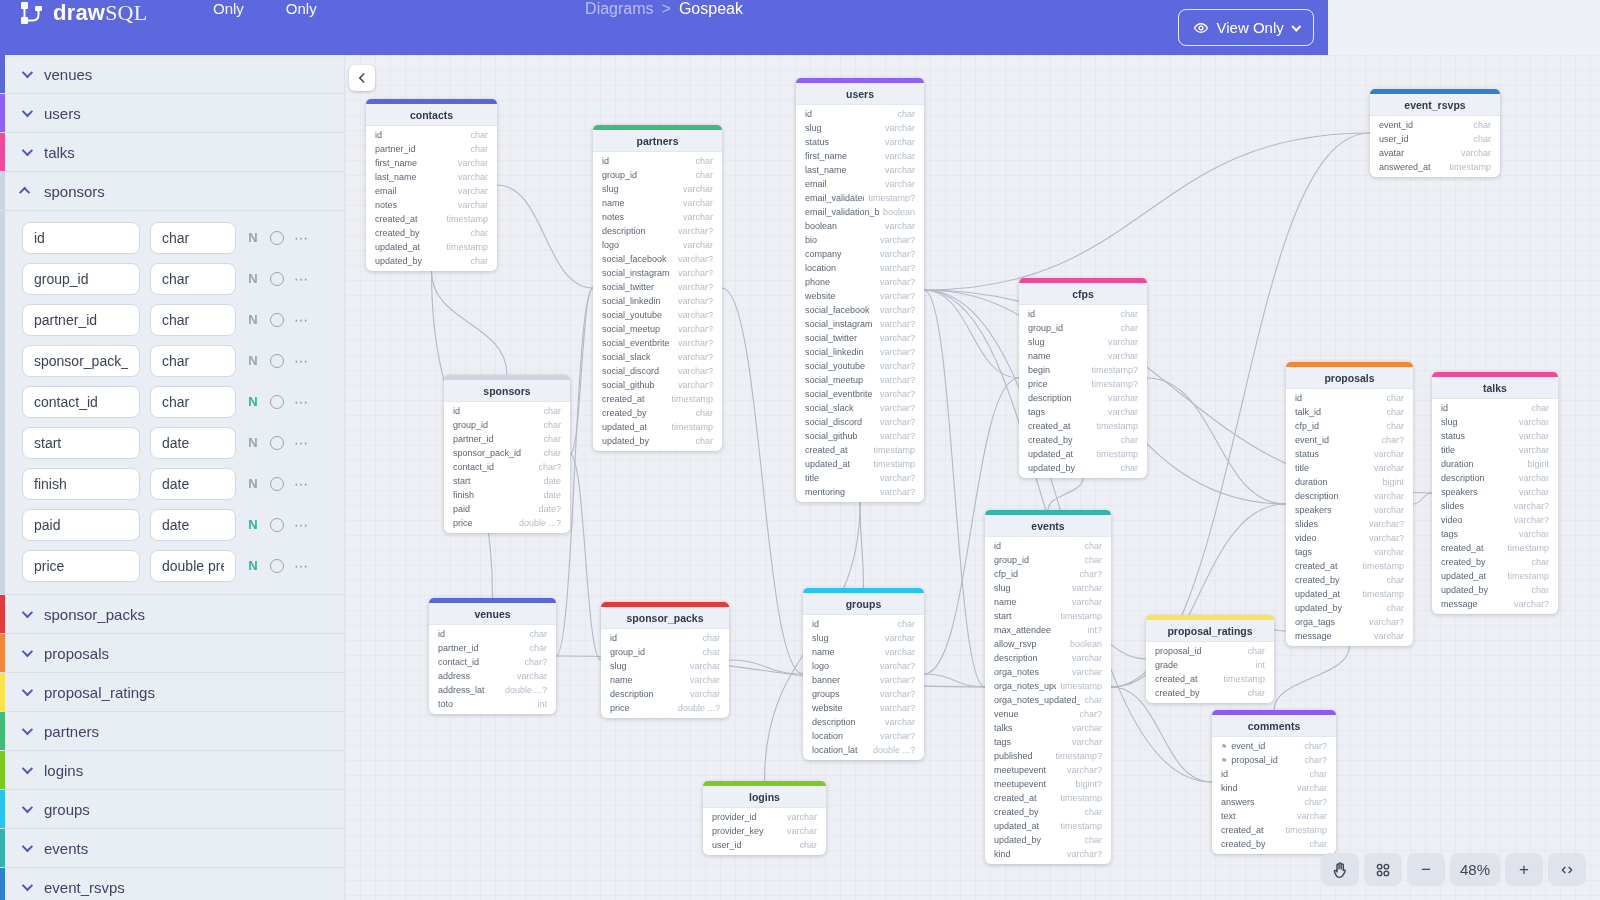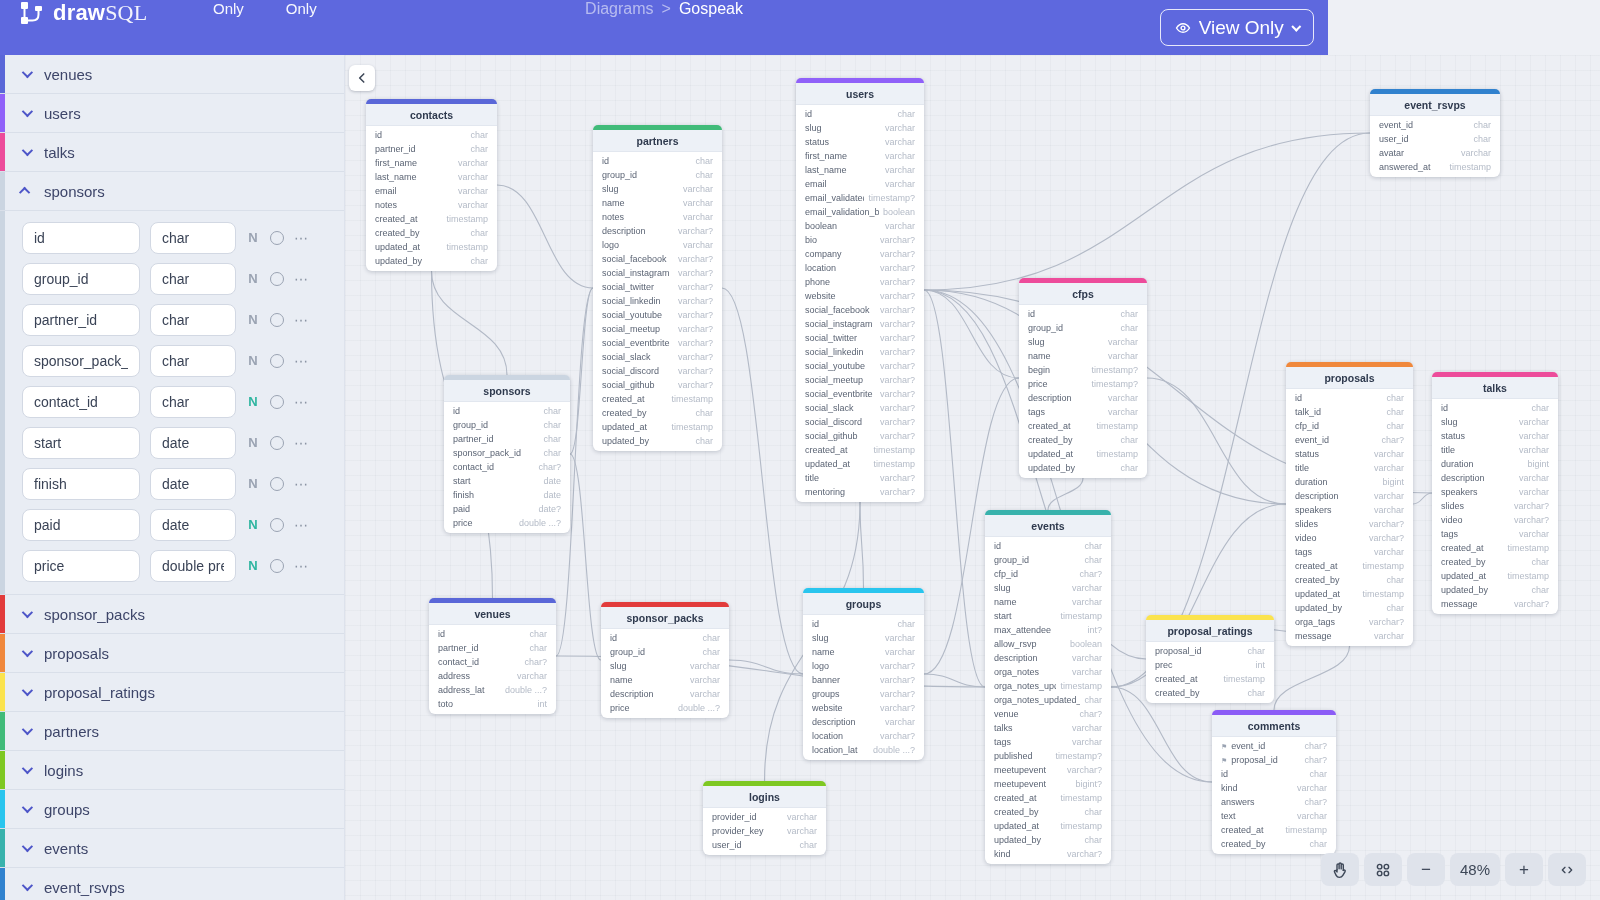--- a/index.html
+++ b/index.html
@@ -9,21 +9,21 @@
   .navbar { position:absolute; left:0; top:0; width:1328px; height:55px; background:#5e68de; display:flex; align-items:flex-start; color:#fff; z-index:50; }
   .logo-wrap { display:flex; align-items:center; gap:9px; padding-left:18px; width:185px; }
   .logo-text { font-size:22px; letter-spacing:.2px; white-space:nowrap; }
   .logo-draw { font-weight:bold; }
   .logo-sql { font-family:"Liberation Serif", serif; font-weight:normal; opacity:.92; }
   .nav-menu { display:flex; gap:42px; margin-left:28px; font-size:15px; }
   .nav-menu .mi { cursor:pointer; opacity:.95; }
   .breadcrumb { position:absolute; left:50%; transform:translateX(-50%); font-size:16px; display:flex; gap:8px; align-items:center; }
   .bc-parent { color:rgba(255,255,255,.55); }
   .bc-current { color:#fff; font-weight:500; }
-  .view-only { position:absolute; right:14px; top:9px; height:37px; border:1px solid rgba(255,255,255,.85); border-radius:8px; display:flex; align-items:center; gap:8px; padding:0 14px; font-size:19px; cursor:pointer; background:transparent; color:#fff; }
+  .view-only { position:absolute; right:14px; top:9px; height:37px; border:1px solid rgba(255,255,255,.85); border-radius:8px; display:flex; align-items:center; gap:8px; padding:0 14px; font-size:15px; cursor:pointer; background:transparent; color:#fff; }
   .chev { display:inline-block; border:solid #fff; border-width:0 2px 2px 0; padding:2.6px; }
   .chev.down { transform:rotate(45deg) translateY(-1px); }
 
   
   .sidebar { position:absolute; left:0; top:55px; width:345px; height:845px; background:#e9edf4; overflow:hidden; z-index:40; border-right:1px solid #dde2ec; }
   .side-item { position:relative; height:39px; display:flex; align-items:center; gap:14px; padding-left:22px; border-bottom:1px solid #d9dfe9; cursor:pointer; }
   .side-item .strip { position:absolute; left:0; top:0; width:5px; height:100%; }
   .side-item .label { font-size:15px; color:#3d4569; font-weight:500; }
   .schev { display:inline-block; border:solid #4d55c8; border-width:0 2.2px 2.2px 0; padding:3px; }
   .schev.down { transform:rotate(45deg) translateY(-2px); }
@@ -985,21 +985,21 @@
       </div>
       <div class="card" style="left: 801px; top: 560px; width: 128px;">
         <div class="topbar" style="background:#fbe34d"></div>
         <div class="thead">proposal_ratings</div>
         <div class="rows">
           <div class="row">
             <span class="fname">proposal_id</span>
             <span class="ftype">char</span>
           </div>
           <div class="row">
-            <span class="fname">prec</span>
+            <span class="fname">grade</span>
             <span class="ftype">int</span>
           </div>
           <div class="row">
             <span class="fname">created_at</span>
             <span class="ftype">timestamp</span>
           </div>
           <div class="row">
             <span class="fname">created_by</span>
             <span class="ftype">char</span>
           </div>

